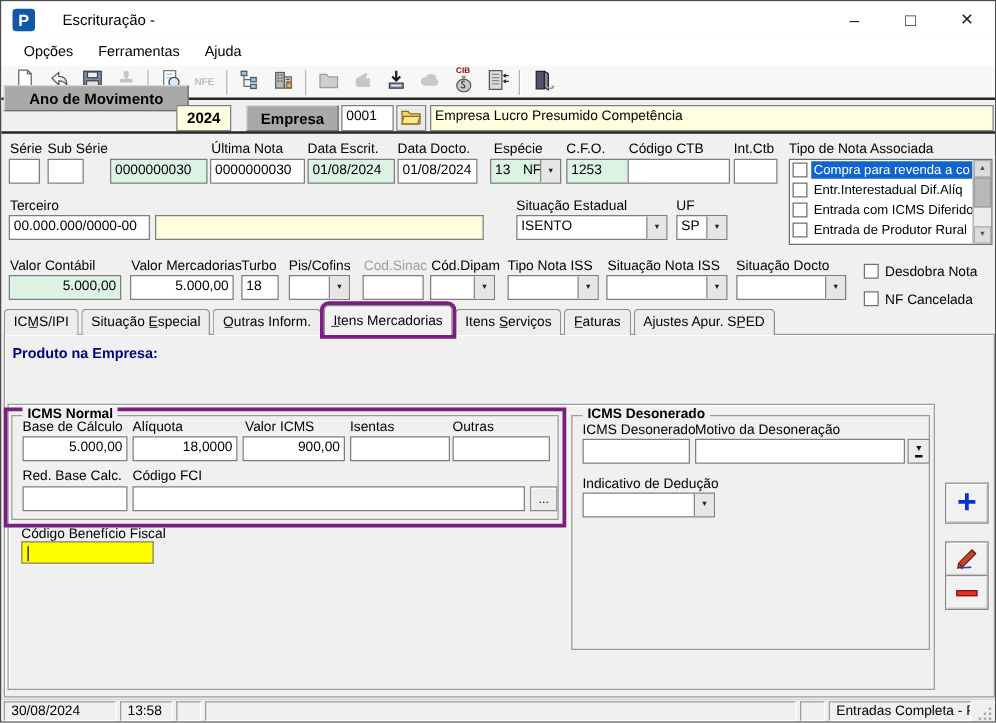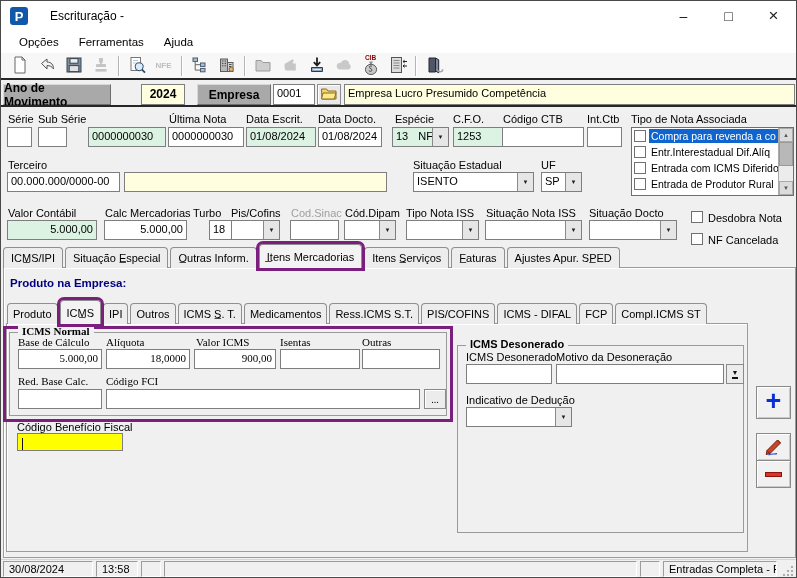--- a/index.html
+++ b/index.html
@@ -55,21 +55,21 @@
 .sc-track {flex:1;}
 
 .tabbar {position:absolute;display:flex;align-items:flex-end;height:24px;}
 .tab {border:1px solid #8f8f8f;border-bottom:none;border-radius:4px 4px 0 0;padding:0 7px;background:#ededed;margin-right:2px;white-space:nowrap;height:21px;display:flex;align-items:center;position:relative;}
 .tab.active {background:#f3f3f3;height:24px;z-index:5;}
 .ring {outline:3px solid #7A1F7D;}
 .page {position:absolute;background:#f0f0f0;border:1px solid #9c9c9c;box-shadow:inset 1px 1px 0 #ffffff;}
 .section-title {position:absolute;font-weight:bold;color:#000080;font-size:11.5px;}
 
 .group {position:absolute;border:1px solid #9a9a9a;}
-.ring-group {outline:3px solid #7A1F7D;outline-offset:3px;font-family:Liberation Serif, serif;}
+.ring-group {outline:3px solid #7A1F7D;outline-offset:3px;}
 .group-title {position:absolute;top:-8px;left:8px;background:#f0f0f0;padding:0 4px;font-weight:bold;font-size:11px;white-space:nowrap;}
 .caret {display:inline-block;width:1px;height:12px;background:#111;margin:1px 0 0 1px;vertical-align:middle;}
 
 .side-btn {position:absolute;background:#f1f1f1;border:1px solid #8a8a8a;box-shadow:inset 1px 1px 0 #fff, inset -1px -1px 0 #c9c9c9;display:flex;align-items:center;justify-content:center;}
 .plus-glyph {color:#0a2fd4;font-size:27px;font-weight:bold;line-height:20px;margin-top:-4px;}
 .minus-bar {width:17px;height:5px;background:#e23124;border:1px solid #8d140c;}
 
 .statusbar {position:absolute;left:0;top:558px;width:100%;height:19px;background:#f0f0f0;border-top:1px solid #d5d5d5;display:flex;align-items:stretch;padding:1px 2px;gap:3px;}
 .st-panel {border:1px solid;border-color:#9c9c9c #ffffff #ffffff #9c9c9c;padding:1px 5px;font-size:11px;display:flex;align-items:center;white-space:nowrap;overflow:hidden;}
 .grip {width:14px;display:flex;align-items:flex-end;justify-content:flex-end;border:none;}
@@ -193,21 +193,21 @@
     <div class="tbtn">
         <span><svg width="20" height="20" viewBox="0 0 20 20">
             <path d="M5 3h6.5v14H5z" fill="#4f5668" stroke="#23262e"></path>
             <path d="M11.5 3l3.2 1.8v13L11.5 16z" fill="#7e879b" stroke="#23262e"></path>
             <path d="M12.5 14.5c2.2 2.6 4.4 2.9 5.9 1.4" fill="none" stroke="#9a9a9a" stroke-width="1.3"></path>
             <path d="M18.9 16.7l.6-2.4-2.4.4z" fill="#9a9a9a"></path>
           </svg></span>
       </div>
   </div>
 
-  <div class="hdr-panel" style="left:2px;top:83px;width:108px;height:21px">Ano de Movimento</div>
+  <div class="hdr-panel" style="left:2px;top:67px;width:148px;height:21px">Ano de Movimento</div>
   <div class="fld cream center" style="left:140px;top:83px;width:44px;height:21px;font-weight:bold;font-size:12px">2024</div>
   <div class="hdr-panel" style="left:196px;top:83px;width:74px;height:21px">Empresa</div>
   <div class="fld" style="left:272px;top:83px;width:42px;height:21px">0001</div>
   <div class="hbtn" style="left:316px;top:83px;width:24px;height:21px">
       <span><svg width="18" height="15" viewBox="0 0 18 15">
           <path d="M1.5 3h5l1.5 2h8v8h-14z" fill="#f3d66b" stroke="#8a6d1f"></path>
           <path d="M3 7h13l-1.8 6H1.5z" fill="#ffe98e" stroke="#8a6d1f"></path>
         </svg></span>
     </div>
   <div class="fld cream" style="left:343px;top:83px;width:451px;height:21px">Empresa Lucro Presumido Competência</div>
@@ -273,32 +273,32 @@
     <span>ISENTO</span>
     <span class="combo-btn"></span>
   </div>
   <div class="lbl" style="left:540px;top:158px">UF</div>
   <div class="fld combo" style="left:540px;top:171px;width:41px">
     <span>SP</span>
     <span class="combo-btn"></span>
   </div>
 
   <div class="lbl" style="left:7px;top:206px">Valor Contábil</div>
-  <div class="lbl" style="left:104px;top:206px">Calc Mercadorias</div>
+  <div class="lbl" style="left:104px;top:206px">Valor Mercadorias</div>
   <div class="lbl" style="left:192px;top:206px">Turbo</div>
   <div class="lbl" style="left:230px;top:206px">Pis/Cofins</div>
   <div class="lbl dis" style="left:290px;top:206px">Cod.Sinac</div>
   <div class="lbl" style="left:344px;top:206px">Cód.Dipam</div>
   <div class="lbl" style="left:405px;top:206px">Tipo Nota ISS</div>
   <div class="lbl" style="left:485px;top:206px">Situação Nota ISS</div>
   <div class="lbl" style="left:588px;top:206px">Situação Docto</div>
 
   <div class="fld green num" style="left:6px;top:219px;width:90px">5.000,00</div>
   <div class="fld num" style="left:103px;top:219px;width:83px">5.000,00</div>
-  <div class="fld" style="left:208px;top:219px;width:30px">18</div>
+  <div class="fld" style="left:192px;top:219px;width:30px">18</div>
   <div class="fld combo" style="left:230px;top:219px;width:49px">
     <span></span>
     <span class="combo-btn"></span>
   </div>
   <div class="fld" style="left:289px;top:219px;width:49px"></div>
   <div class="fld combo" style="left:343px;top:219px;width:52px">
     <span></span>
     <span class="combo-btn"></span>
   </div>
   <div class="fld combo" style="left:405px;top:219px;width:73px">
@@ -327,54 +327,41 @@
     <div class="tab active ring">I̲tens Mercadorias</div>
     <div class="tab">Itens S̲erviços</div>
     <div class="tab">F̲aturas</div>
     <div class="tab">Ajustes Apur. SP̲ED</div>
   </div>
 
   <div class="section-title" style="left:9px;top:276px">Produto na Empresa:</div>
 
   <div class="page" style="left:5px;top:322px;width:742px;height:229px"></div>
 
-  <div class="tabbar" style="left:6px;top:299px">
-    <div class="tab" style="padding:0 5px">Produto</div>
-    <div class="tab active ring" style="padding:0 6px">ICM̲S</div>
-    <div class="tab" style="padding:0 5px">IPI</div>
-    <div class="tab" style="padding:0 5px">Outros</div>
-    <div class="tab" style="padding:0 5px">ICMS S̲. T.</div>
-    <div class="tab" style="padding:0 5px">Medicamentos</div>
-    <div class="tab" style="padding:0 5px">Ress.ICMS S.T.</div>
-    <div class="tab" style="padding:0 5px">PIS/COFINS</div>
-    <div class="tab" style="padding:0 5px">ICMS - DIFAL</div>
-    <div class="tab" style="padding:0 5px">FCP</div>
-    <div class="tab" style="padding:0 5px">Compl.ICMS ST</div>
-  </div>
 
   <div class="group ring-group" style="left:8px;top:331px;width:438px;height:84px">
     <span class="group-title">ICMS Normal</span>
     <div class="lbl" style="left:8px;top:3px">Base de Cálculo</div>
     <div class="lbl" style="left:96px;top:3px">Alíquota</div>
     <div class="lbl" style="left:186px;top:3px">Valor ICMS</div>
     <div class="lbl" style="left:270px;top:3px">Isentas</div>
     <div class="lbl" style="left:352px;top:3px">Outras</div>
     <div class="fld num" style="left:8px;top:16px;width:84px">5.000,00</div>
     <div class="fld num" style="left:96px;top:16px;width:84px">18,0000</div>
     <div class="fld num" style="left:184px;top:16px;width:82px">900,00</div>
     <div class="fld" style="left:270px;top:16px;width:80px"></div>
     <div class="fld" style="left:352px;top:16px;width:78px"></div>
     <div class="lbl" style="left:8px;top:42px">Red. Base Calc.</div>
     <div class="lbl" style="left:96px;top:42px">Código FCI</div>
     <div class="fld" style="left:8px;top:56px;width:84px"></div>
     <div class="fld" style="left:96px;top:56px;width:314px"></div>
     <div class="btn3d" style="left:414px;top:56px;width:22px;height:20px">...</div>
   </div>
 
-  <div class="group" style="left:456px;top:344px;width:287px;height:188px">
+  <div class="group" style="left:456px;top:331px;width:287px;height:188px">
     <span class="group-title">ICMS Desonerado</span>
     <div class="lbl" style="left:8px;top:5px">ICMS Desonerado</div>
     <div class="lbl" style="left:98px;top:5px">Motivo da Desoneração</div>
     <div class="fld" style="left:8px;top:18px;width:86px"></div>
     <div class="fld" style="left:98px;top:18px;width:168px"></div>
     <div class="drop-bar-btn" style="left:268px;top:18px"></div>
     <div class="lbl" style="left:8px;top:48px">Indicativo de Dedução</div>
     <div class="fld combo" style="left:8px;top:61px;width:106px">
       <span></span>
       <span class="combo-btn"></span>

